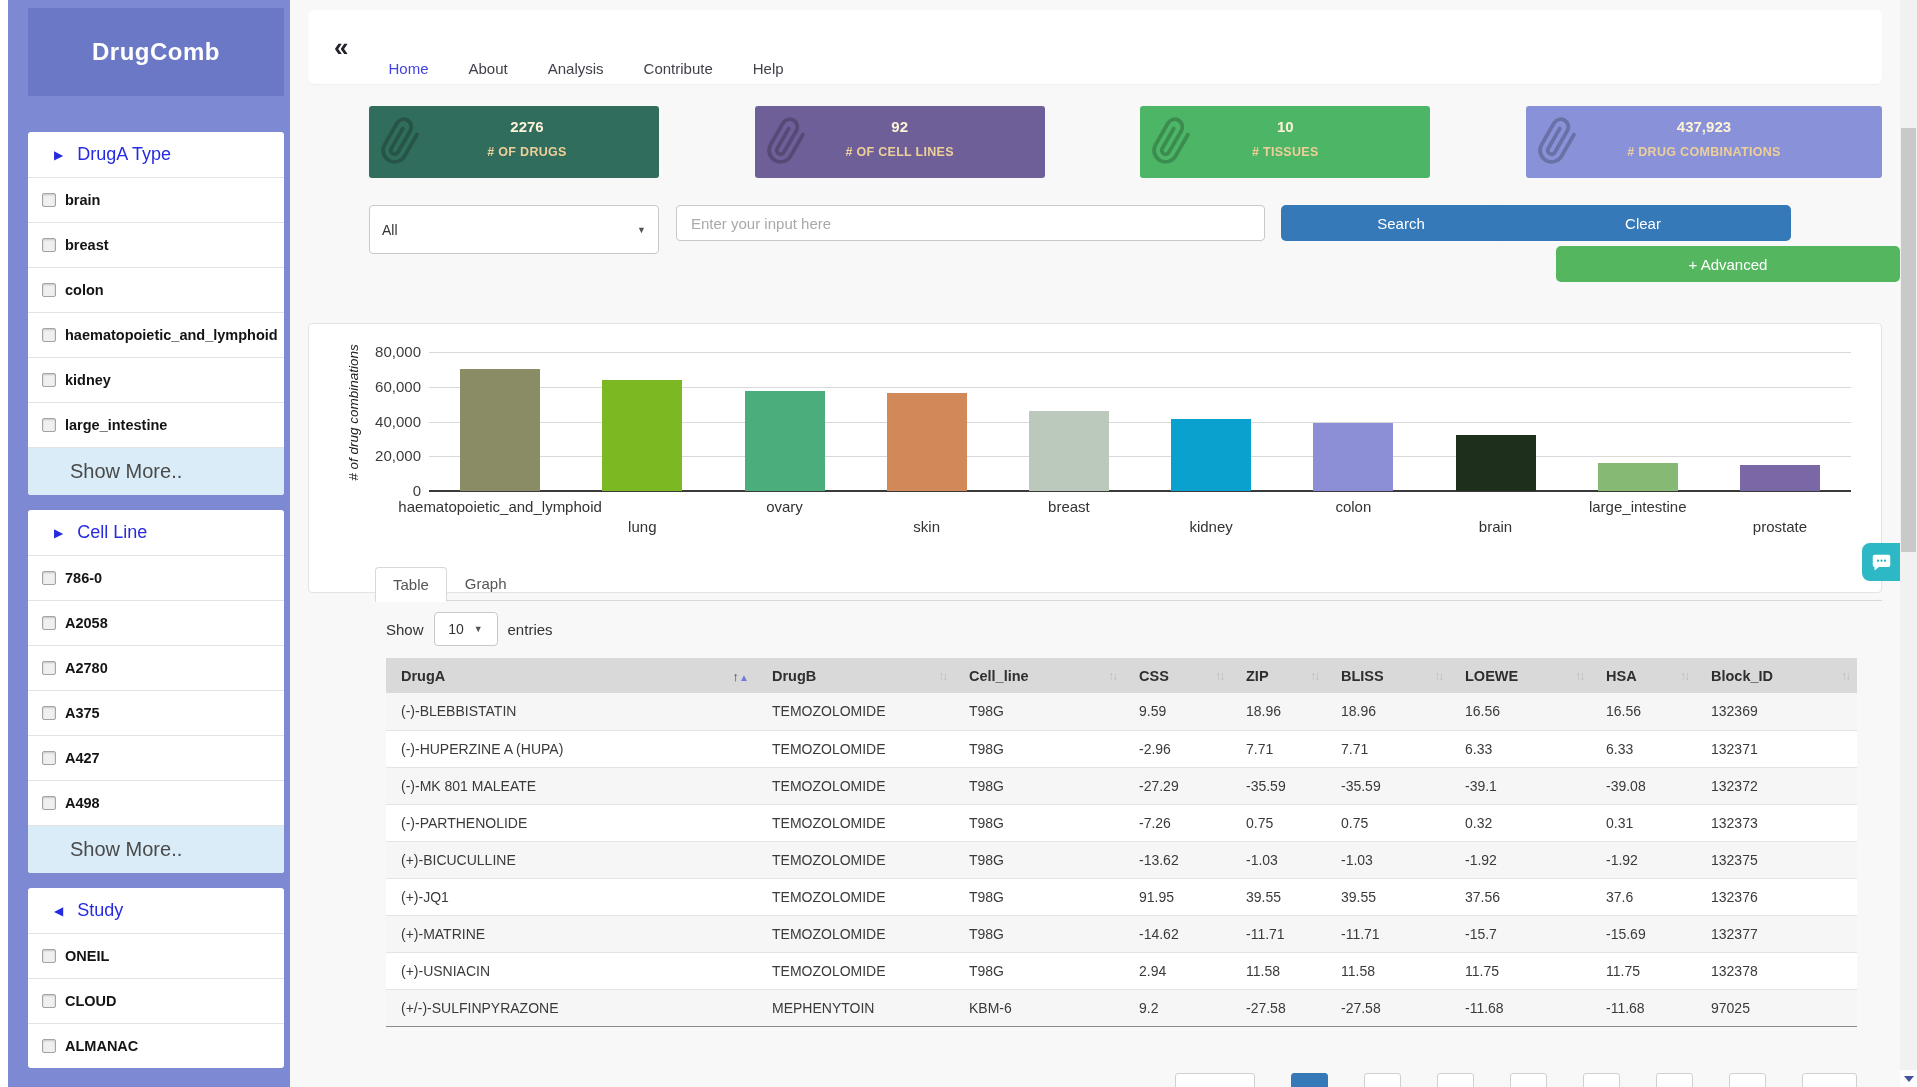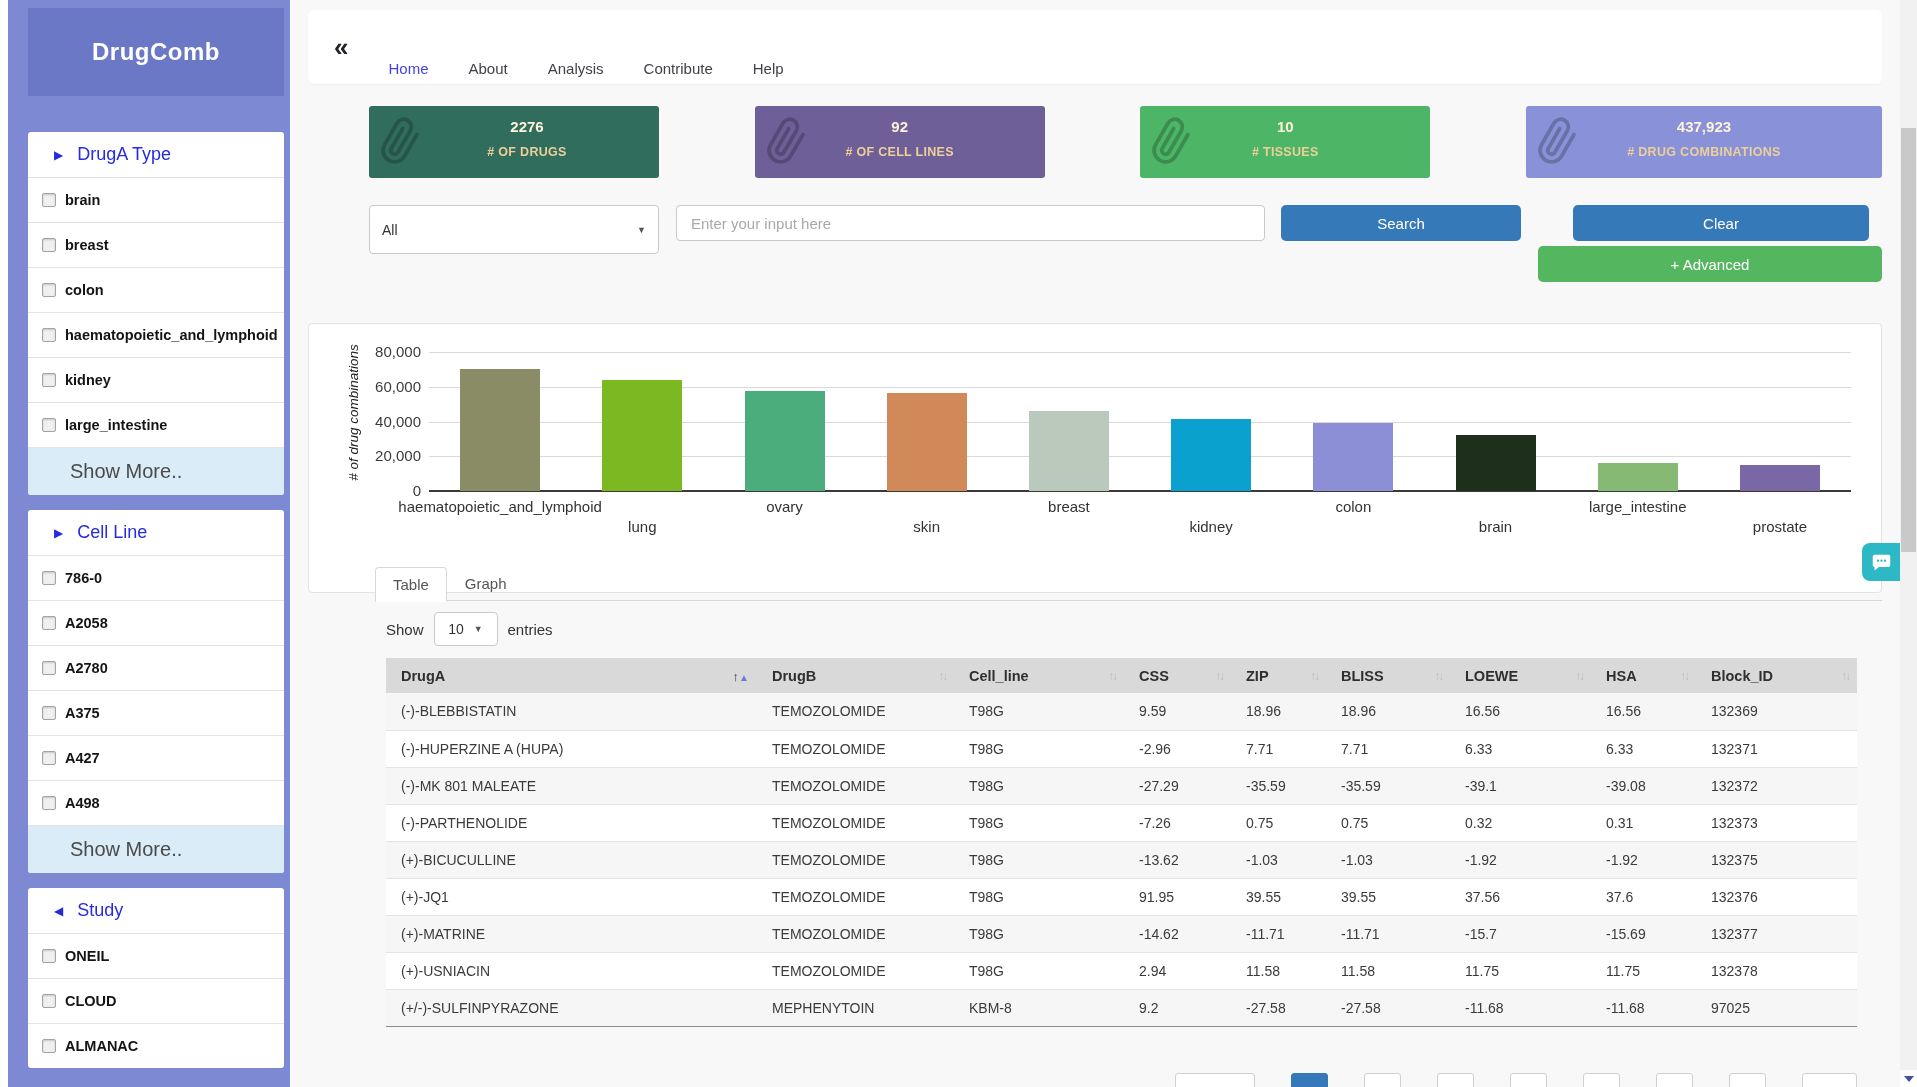--- a/index.html
+++ b/index.html
@@ -43,21 +43,21 @@
   .sel-box { position:absolute; left:0; top:0; width:290px; height:49px; background:#fff;
     border:1px solid #c9c9c9; border-radius:4px; display:flex; align-items:center;
     padding:0 12px; font-size:14px; color:#333; cursor:pointer; }
   .sel-box .car { margin-left:auto; font-size:9px; color:#555; }
   .inp { position:absolute; left:307px; top:0; width:589px; height:36px; border:1px solid #c9c9c9;
     border-radius:4px; padding:0 14px; font-size:15px; color:#333; font-family:inherit; }
   .inp::placeholder { color:#a9a9a9; }
   .btn { position:absolute; height:36px; border:none; border-radius:5px; color:#fff; font-size:15px;
     font-family:inherit; cursor:pointer; }
   .btn-search { left:912px; top:0; width:240px; }
-  .btn-clear { left:1204px; top:0; width:296px; }
+  .btn-clear { left:1126px; top:0; width:296px; }
   .btn-adv { left:1169px; top:41px; width:344px; }
 
   
   .chart-card { position:absolute; left:18px; right:18px; top:323px; height:270px; background:#fff;
     border:1px solid #e3e3e3; border-radius:4px; }
   .ylab { position:absolute; left:-30px; top:80px; width:150px; text-align:center;
     transform:rotate(-90deg); font-style:italic; font-size:13.5px; color:#222; line-height:1.25; }
   .yticks { position:absolute; left:0; top:28px; width:112px; height:139px; }
   .ytick { position:absolute; right:0; width:100px; text-align:right; font-size:15px; color:#3c3c3c; }
   .plot { position:absolute; left:120px; right:30px; top:28px; height:139px; }
@@ -242,21 +242,21 @@
       </div>
 
     <div class="search-row">
       <div class="sel-box">
         <span>All</span>
         <span class="car">▼</span>
       </div>
       <input class="inp" type="text" placeholder="Enter your input here" style="">
       <button class="btn btn-search" style="background: rgb(53, 121, 184);">Search</button>
       <button class="btn btn-clear" style="background: rgb(53, 121, 184);">Clear</button>
-      <button class="btn btn-adv" style="background: rgb(84, 183, 95);">+ Advanced</button>
+      <button class="btn btn-adv" style="background: rgb(84, 183, 95); margin-left: 18px;">+ Advanced</button>
     </div>
 
     <div class="chart-card">
       <div class="ylab"># of drug combinations</div>
       <div class="yticks" id="yticks">
           <div class="ytick" style="top: 130px;">0</div>
           <div class="ytick" style="top: 95.25px;">20,000</div>
           <div class="ytick" style="top: 60.5px;">40,000</div>
           <div class="ytick" style="top: 25.75px;">60,000</div>
           <div class="ytick" style="top: -9px;">80,000</div>
@@ -433,21 +433,21 @@
             <td>2.94</td>
             <td>11.58</td>
             <td>11.58</td>
             <td>11.75</td>
             <td>11.75</td>
             <td>132378</td>
           </tr>
           <tr>
             <td>(+/-)-SULFINPYRAZONE</td>
             <td>MEPHENYTOIN</td>
-            <td>KBM-8</td>
+            <td>KBM-6</td>
             <td>9.2</td>
             <td>-27.58</td>
             <td>-27.58</td>
             <td>-11.68</td>
             <td>-11.68</td>
             <td>97025</td>
           </tr>
         </tbody>
     </table>
 

